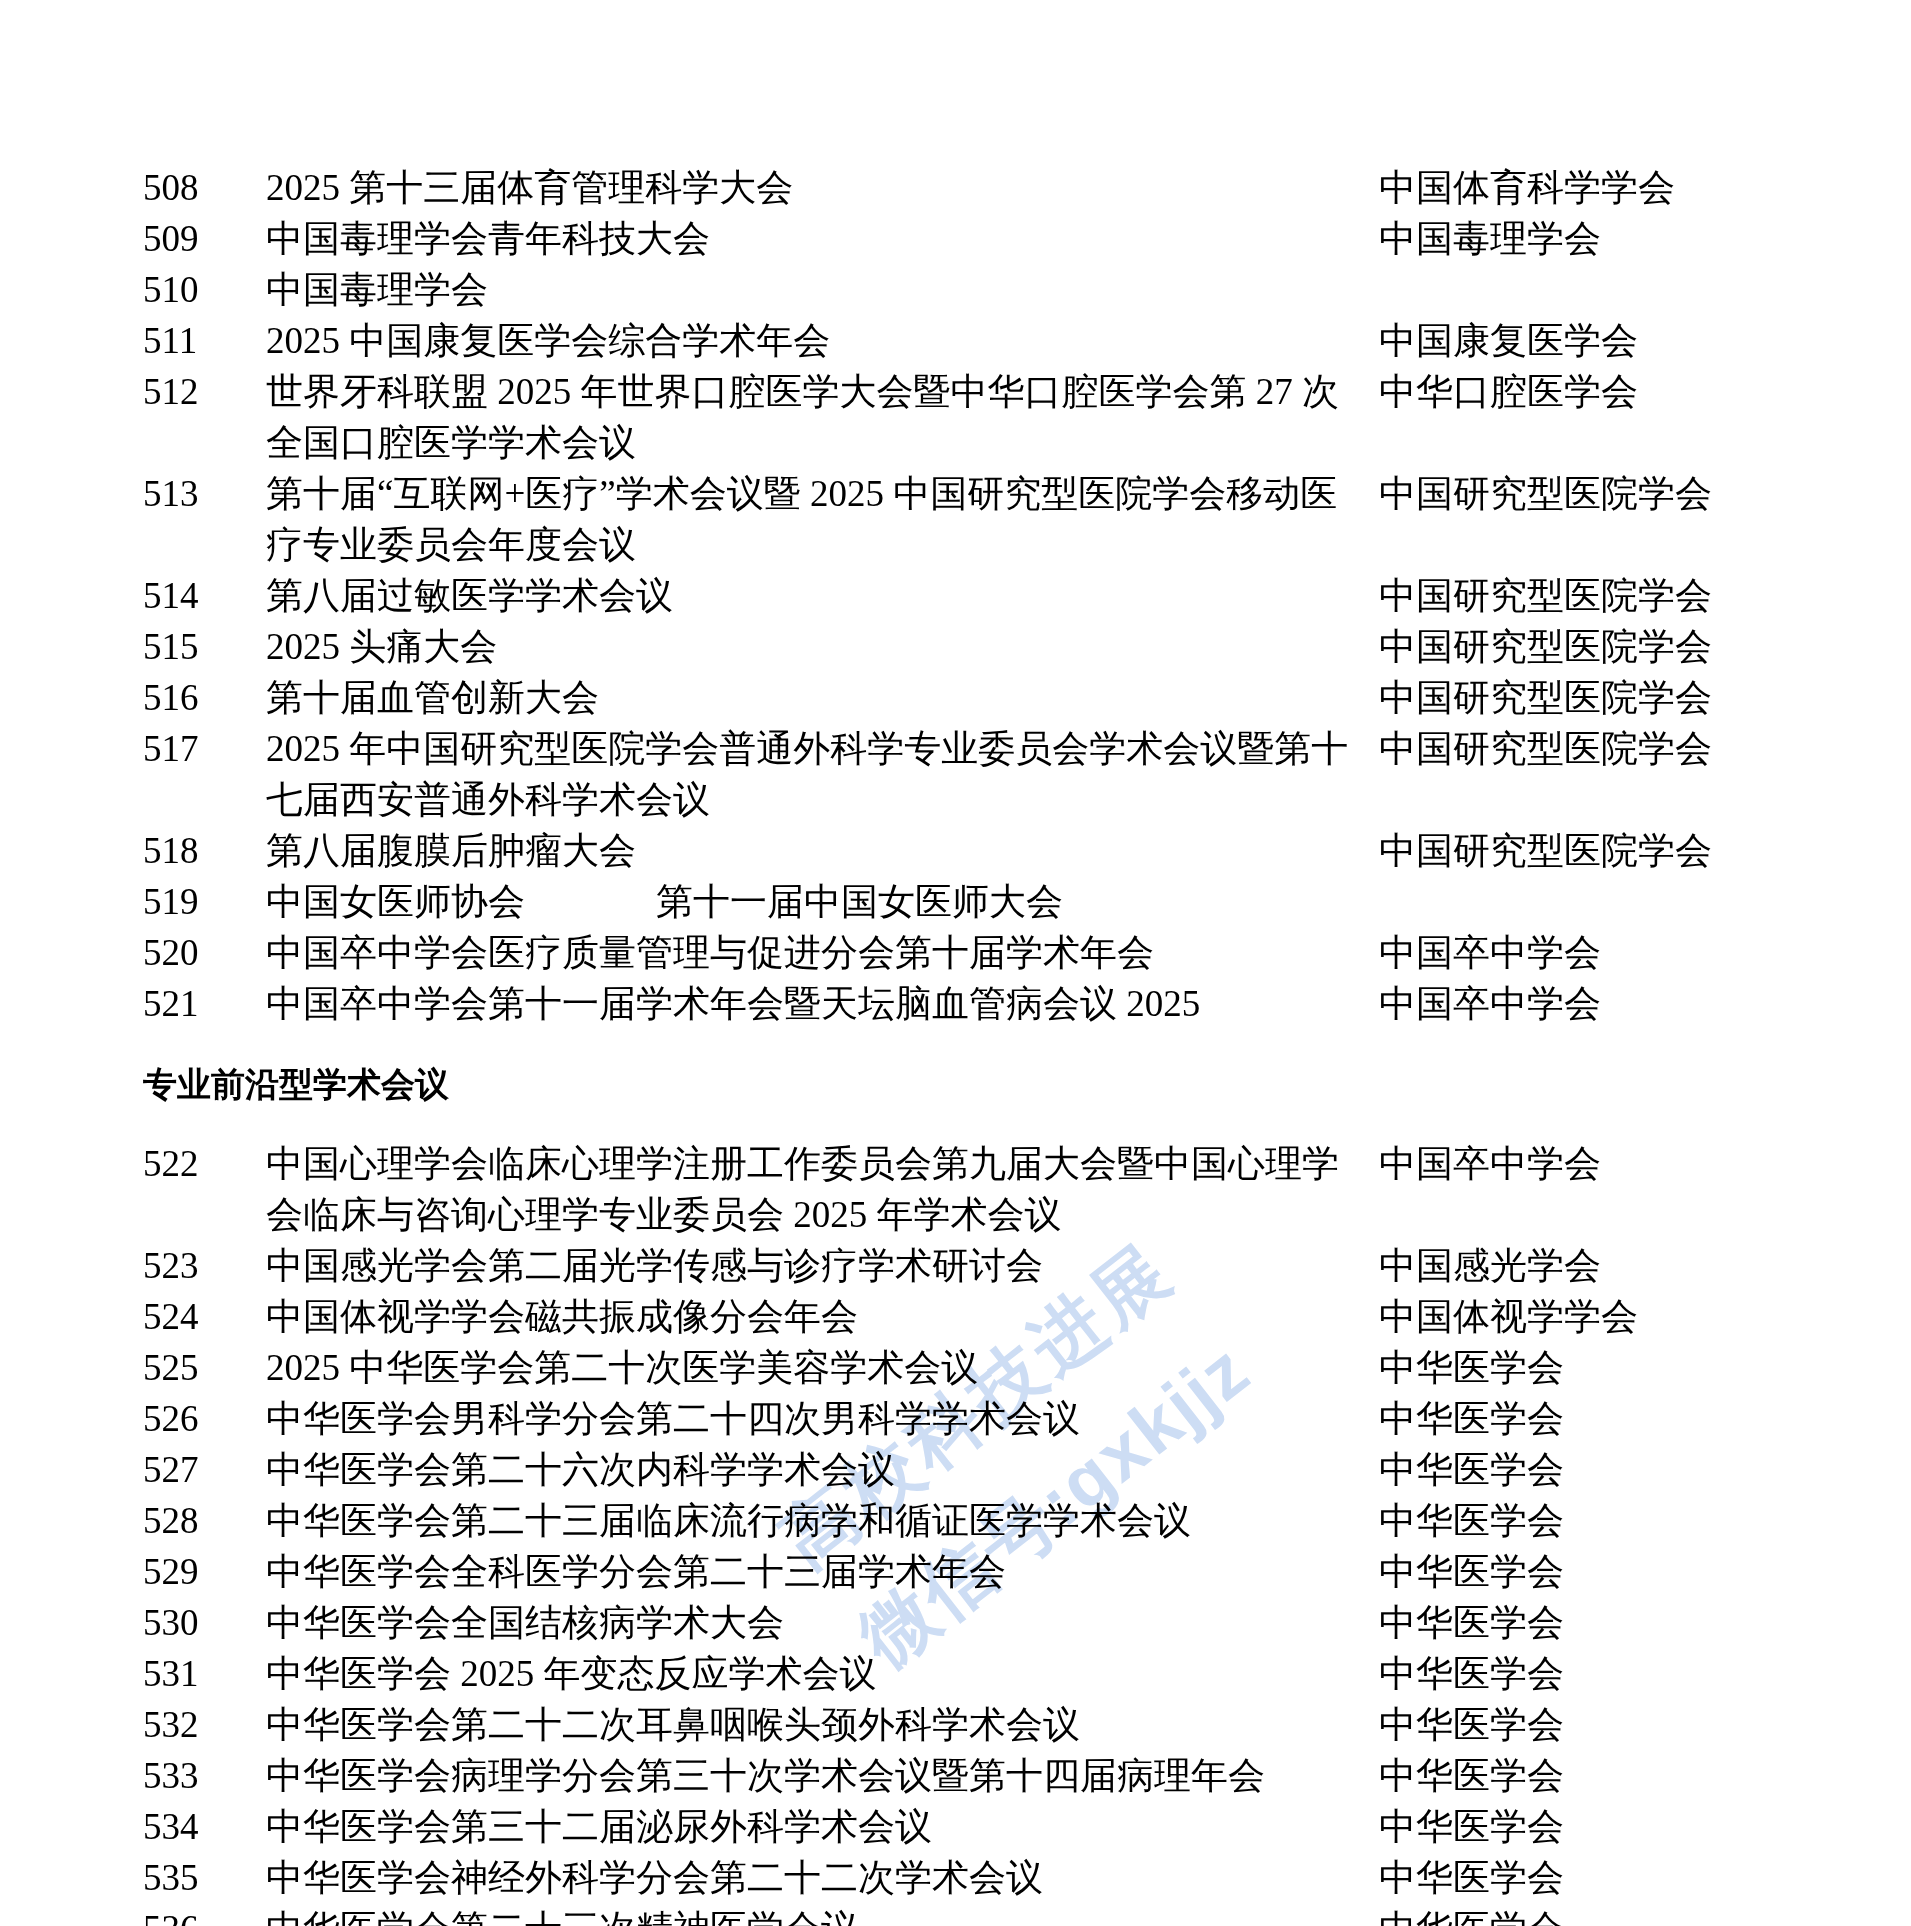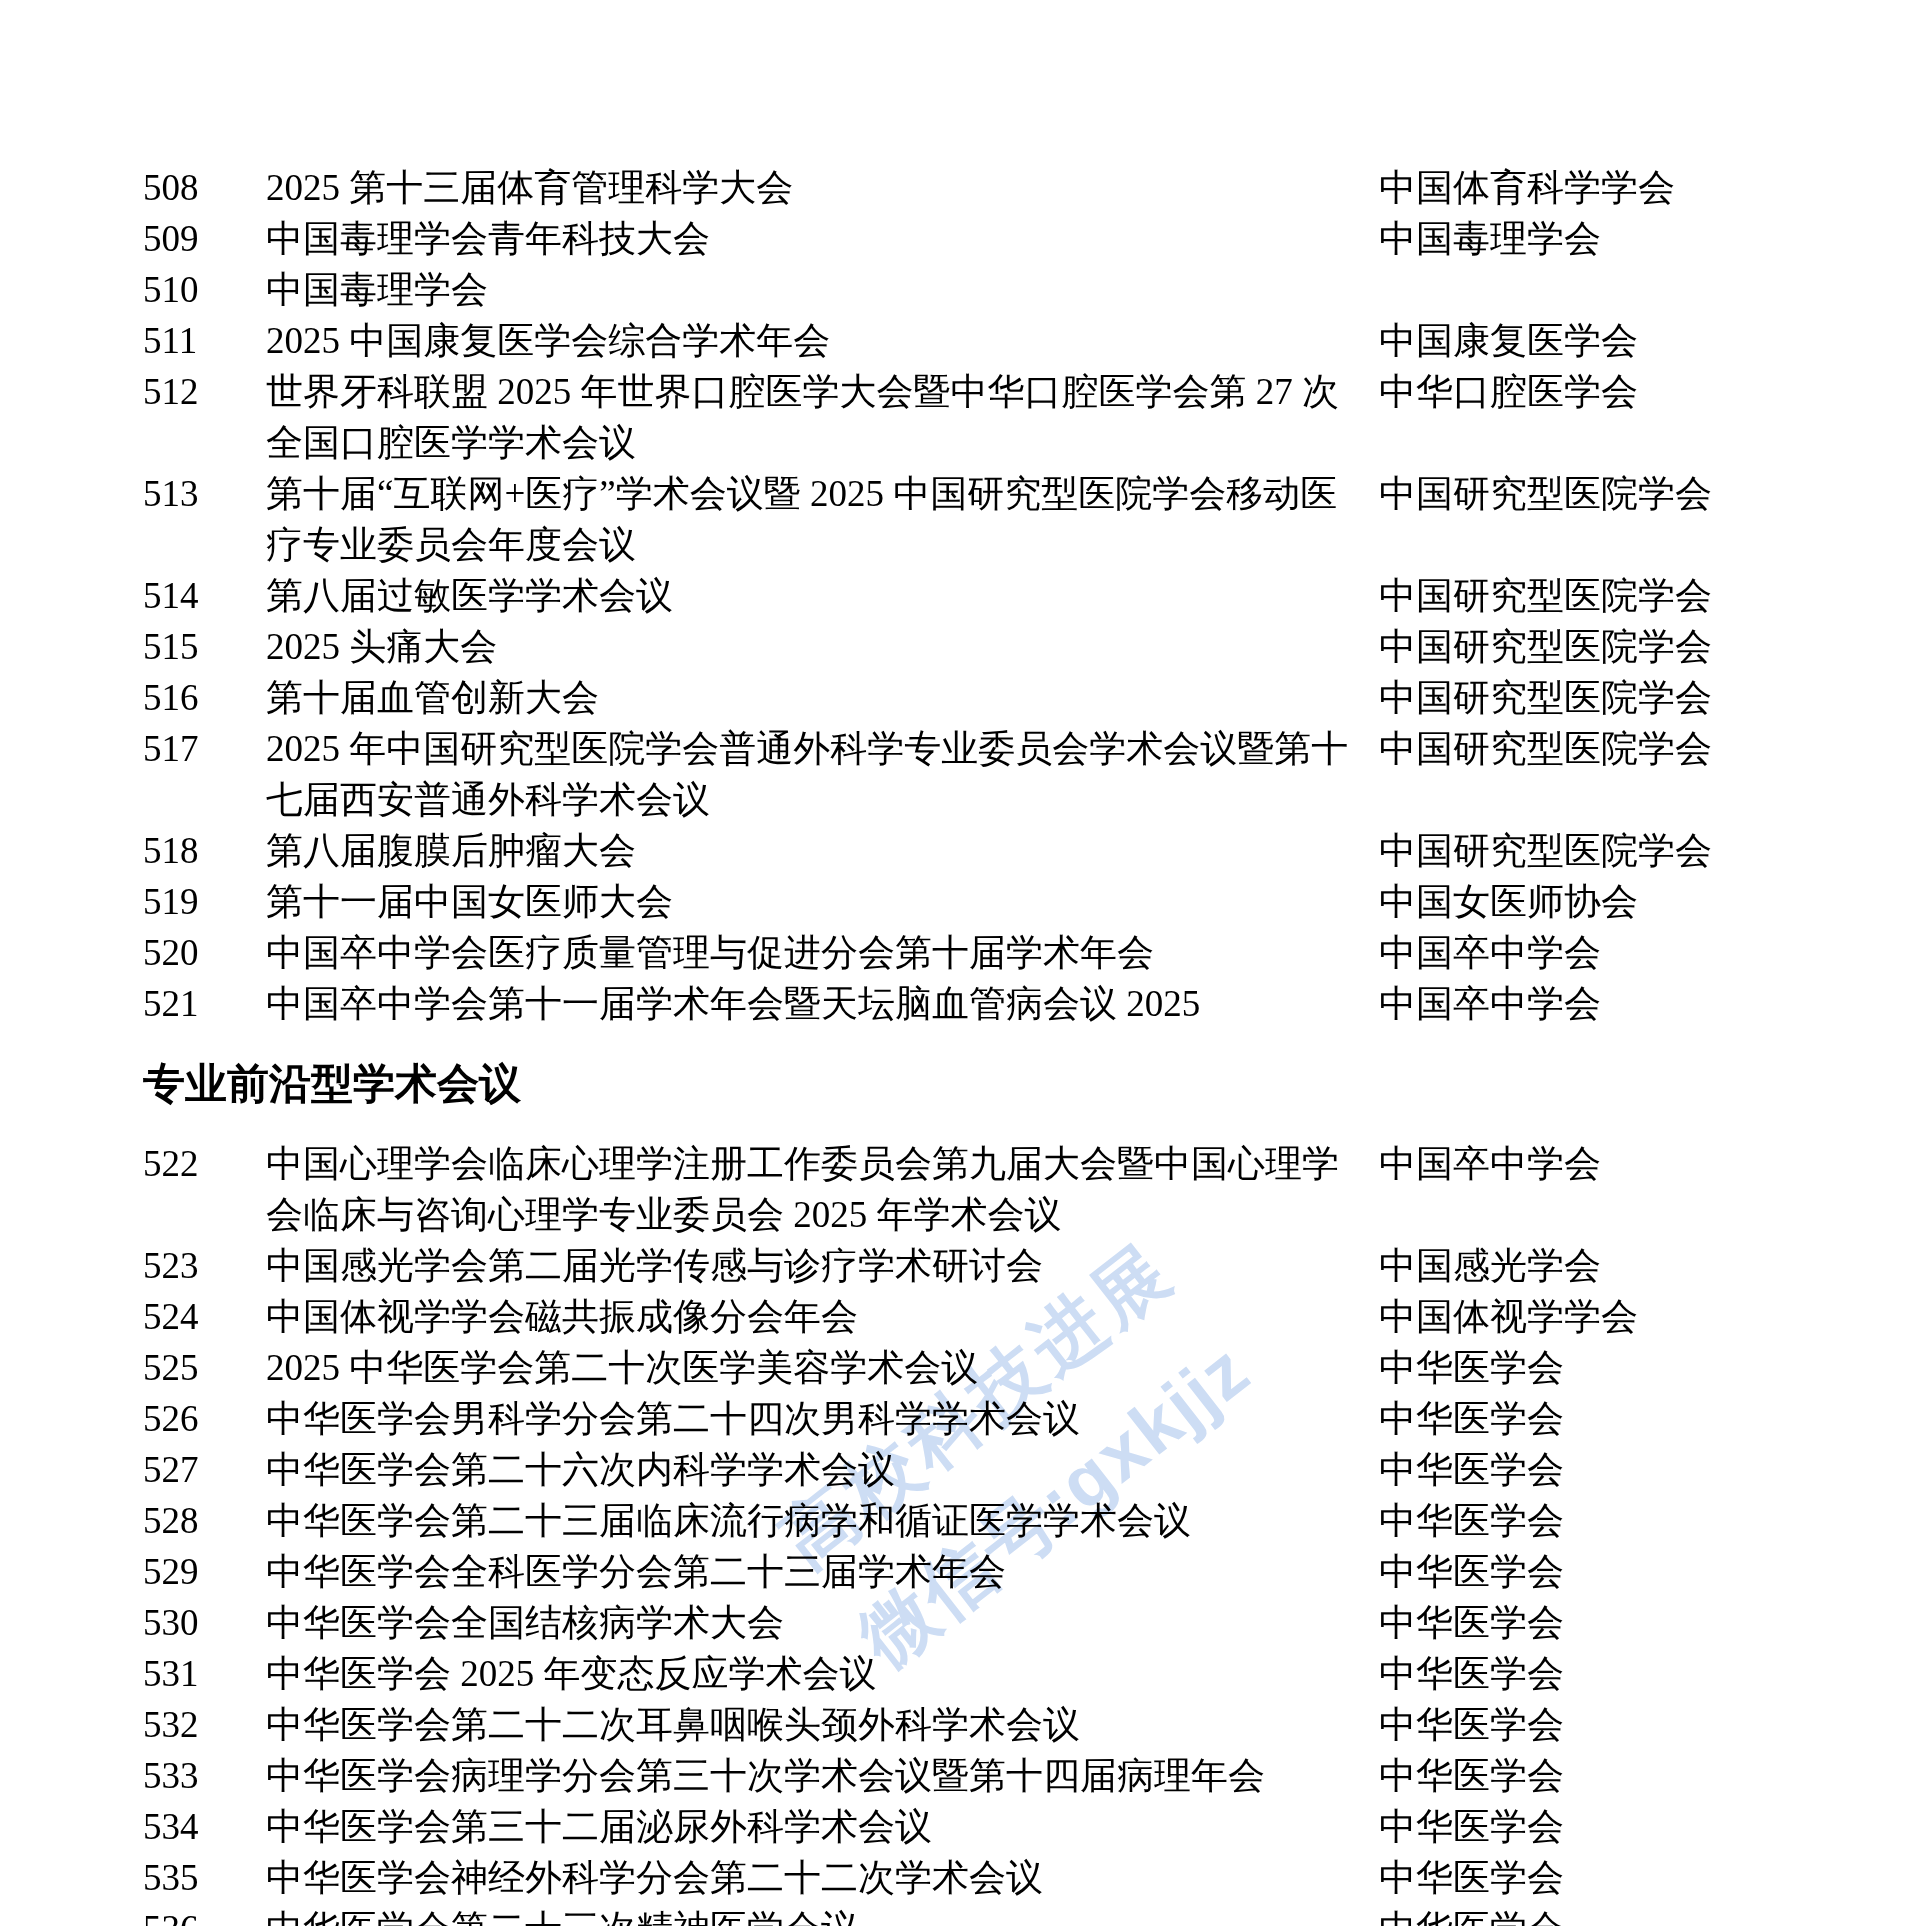--- a/index.html
+++ b/index.html
@@ -34,21 +34,21 @@
     width: 1113px;
     flex: 0 0 1113px;
     padding-right: 15.4px;
     box-sizing: border-box;
   }
   .org {
     flex: 1;
   }
   .section-heading {
     font-family: "Liberation Sans", sans-serif;
-    font-size: 42px;
+    font-size: 34px;
     font-weight: bold;
     line-height: 54px;
     margin: 28px 0 27px 0;
     color: #000000;
   }
   .watermark {
     position: absolute;
     left: 1017px;
     top: 1456px;
     transform: translate(-50%, -50%) rotate(-38deg);
@@ -123,22 +123,22 @@
           <div class="cell name">2025 年中国研究型医院学会普通外科学专业委员会学术会议暨第十七届西安普通外科学术会议</div>
           <div class="cell org">中国研究型医院学会</div>
         </div>
         <div class="row">
           <div class="cell no">518</div>
           <div class="cell name">第八届腹膜后肿瘤大会</div>
           <div class="cell org">中国研究型医院学会</div>
         </div>
         <div class="row">
           <div class="cell no">519</div>
+          <div class="cell org">中国女医师协会</div>
           <div class="cell name">第十一届中国女医师大会</div>
-          <div class="cell org">中国女医师协会</div>
         </div>
         <div class="row">
           <div class="cell no">520</div>
           <div class="cell name">中国卒中学会医疗质量管理与促进分会第十届学术年会</div>
           <div class="cell org">中国卒中学会</div>
         </div>
         <div class="row">
           <div class="cell no">521</div>
           <div class="cell name">中国卒中学会第十一届学术年会暨天坛脑血管病会议 2025</div>
           <div class="cell org">中国卒中学会</div>

